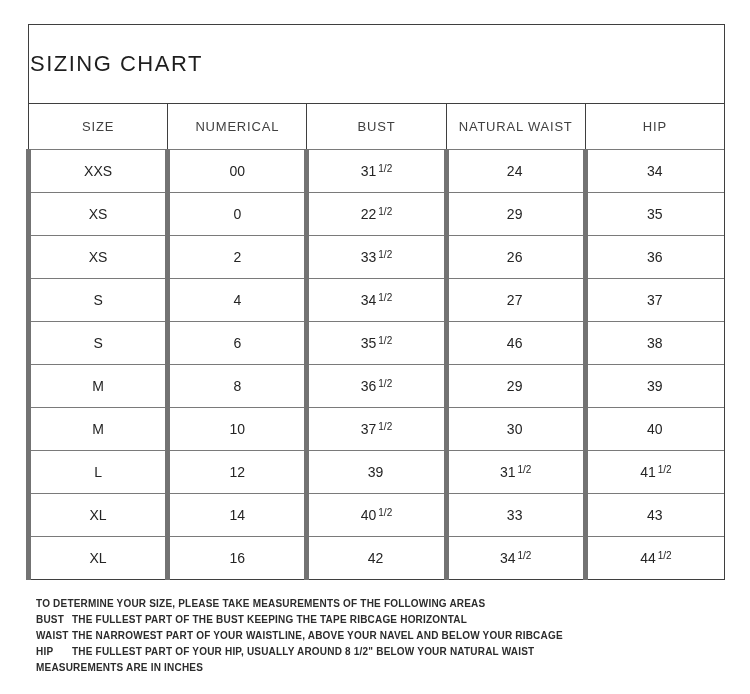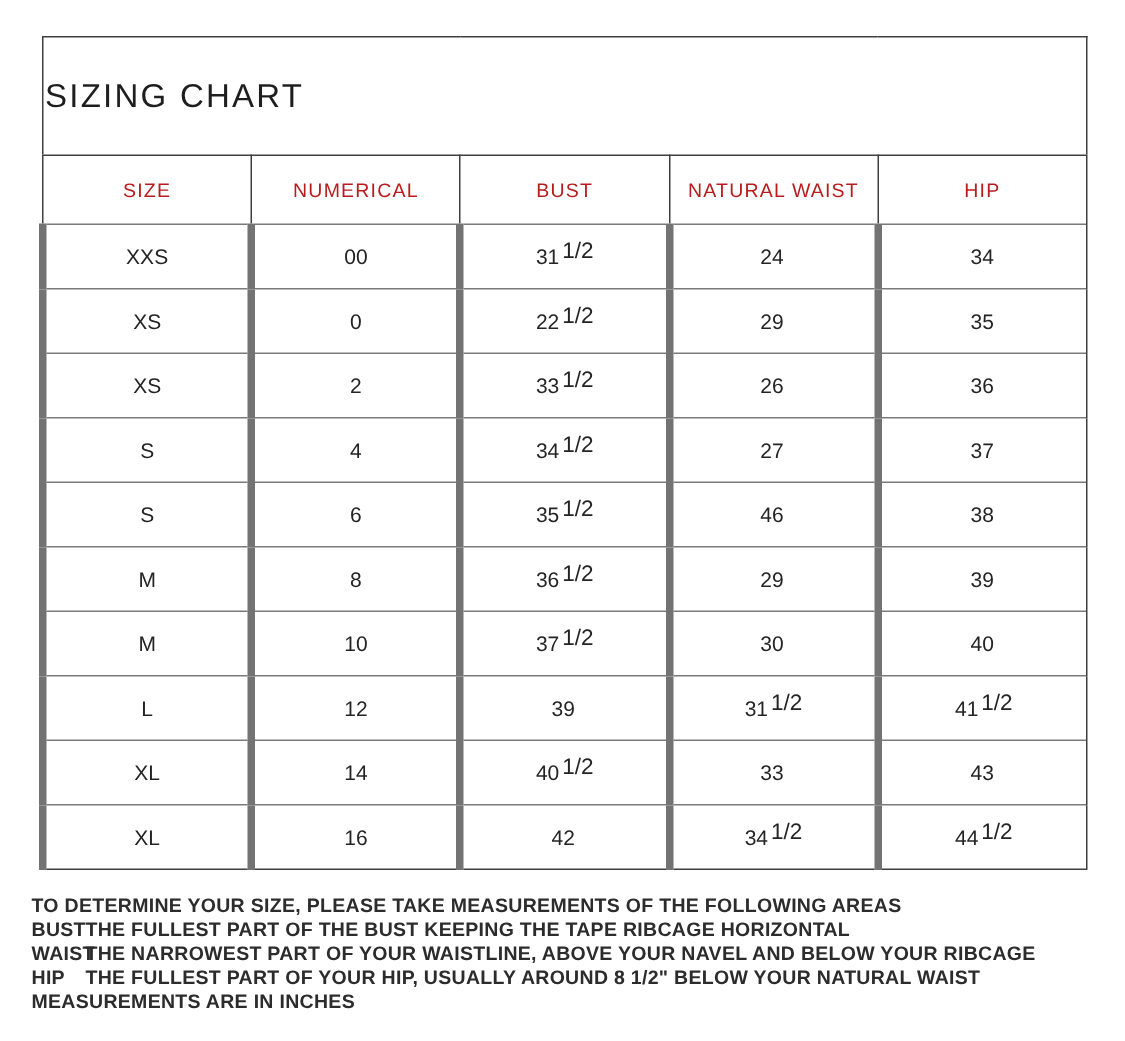--- a/index.html
+++ b/index.html
@@ -35,50 +35,50 @@
     border-bottom: 1px solid #3f3f3f;
   }
 
   .header-row th {
     height: 46px;
     font-weight: normal;
     font-size: 13px;
     letter-spacing: 0.8px;
     text-align: center;
     vertical-align: middle;
-    color: #b91c1c;
+    color: #404040;
     border-left: 1px solid #3f3f3f;
     border-right: 1px solid #3f3f3f;
   }
 
   .data-row td {
     height: 43px;
     text-align: center;
     vertical-align: middle;
     font-size: 14px;
     color: #242424;
     border-left: 5px solid #737373;
     border-right: 1px solid #3f3f3f;
     border-top: 1px solid #7a7a7a;
   }
 
   sup.fr {
-    font-size: 15px;
+    font-size: 10px;
     line-height: 0;
     margin-left: 2px;
     vertical-align: 4px;
     letter-spacing: 0;
   }
 
   .footer {
     position: absolute;
-    left: 21px;
+    left: 36px;
     top: 596px;
     width: 704px;
-    font-size: 13px;
+    font-size: 10px;
     font-weight: bold;
     letter-spacing: 0.2px;
     color: #2c2c2c;
   }
   .footer .line { line-height: 16px; white-space: nowrap; }
   .def-row { display: grid; grid-template-columns: 36px auto; }
   .def-row .def-label { line-height: 16px; }
   .def-row .def-text { line-height: 16px; white-space: nowrap; }
 </style>
 </head>

